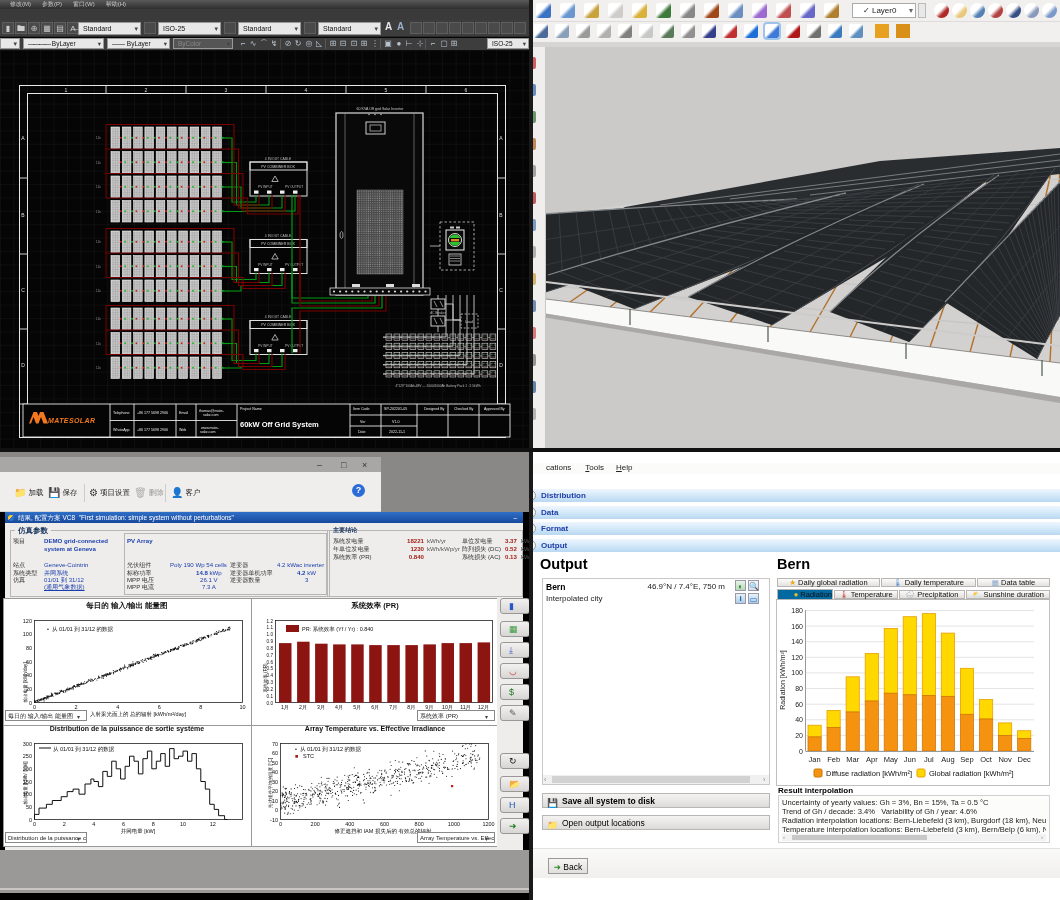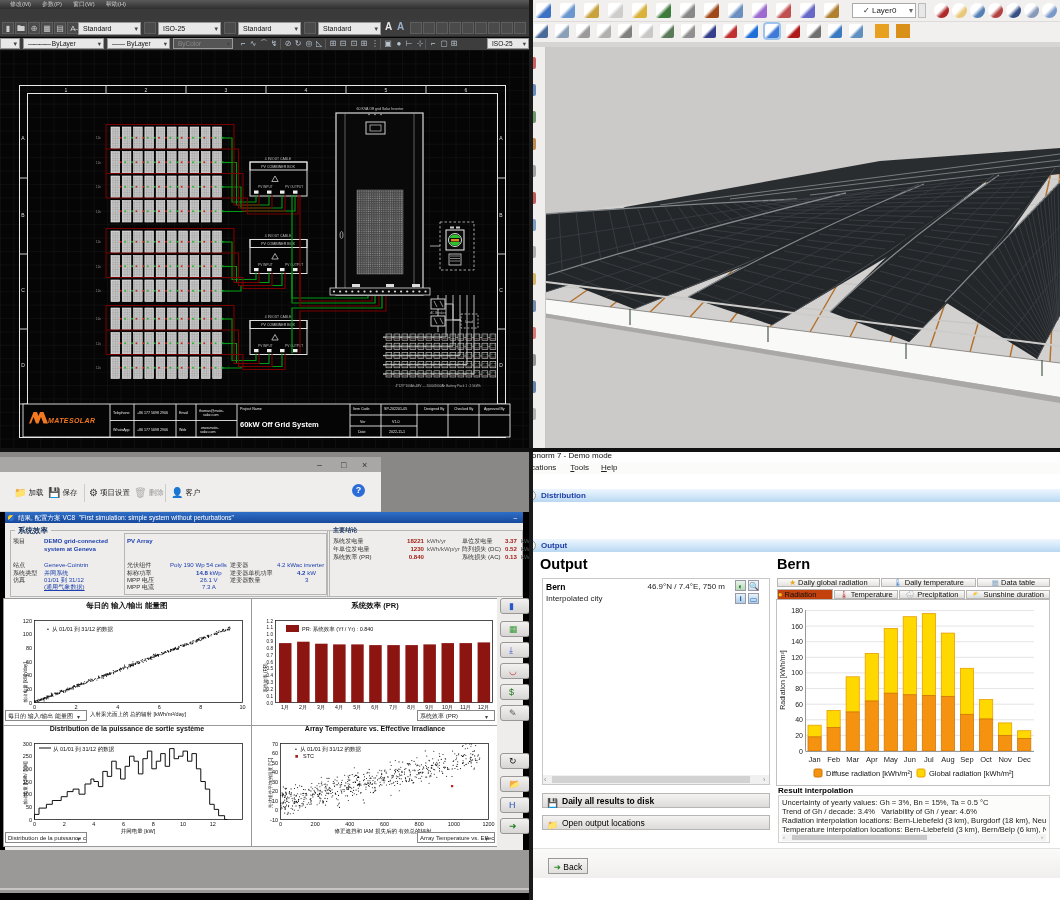--- a/index.html
+++ b/index.html
@@ -874,21 +874,21 @@
       <div class="a" style="left:84px;top:12px;width:1px;height:18px;background:#ccc"></div>
       <div class="a" style="left:89px;top:11px;height:20px;font-size:7.5px;line-height:20px;color:#222"><span style="font-size:10px;vertical-align:middle"><span style="color:#333">⚙</span></span> 项目设置</div>
       <div class="a" style="left:134px;top:11px;height:20px;font-size:7.5px;line-height:20px;color:#9a9a9a"><span style="font-size:10px;vertical-align:middle"><span style="color:#aaa">🗑</span></span> 删除</div>
       <div class="a" style="left:165px;top:12px;width:1px;height:18px;background:#ccc"></div>
       <div class="a" style="left:171px;top:11px;height:20px;font-size:7.5px;line-height:20px;color:#222"><span style="font-size:10px;vertical-align:middle"><span style="color:#222">👤</span></span> 客户</div>
       <div class="a" style="left:352px;top:12px;width:13px;height:13px;background:#2b6cd8;border-radius:50%;color:#fff;font-size:9px;line-height:13px;text-align:center;font-weight:bold">?</div>
     </div>
     <div class="a" style="left:5px;top:62px;width:518px;height:11px;background:linear-gradient(#2f6fc8,#17499d);color:#fff;font-size:6.5px;line-height:11px;"><span style="position:absolute;left:3px;top:2.5px;width:6px;height:6px;border-radius:50%;background:linear-gradient(135deg,#ffd020 50%,#3070d0 50%)"></span><span style="margin-left:13px">结果, 配置方案 VC8&nbsp;&nbsp;"First simulation: simple system without perturbations"</span><span style="position:absolute;right:6px;top:0">–</span></div>
     <div class="a" style="left:5px;top:73px;width:518px;height:377px;background:#efedeb"></div>
     <div class="a" style="left:10px;top:80px;width:320px;height:67px;border:1px solid #b8b6b4;background:#efedeb"></div>
-    <div class="a" style="left:15px;top:76px;background:#efedeb;padding:0 3px;color:#16325c;font-size:7.5px;font-weight:bold">系统效率</div>
+    <div class="a" style="left:15px;top:76px;background:#efedeb;padding:0 3px;color:#16325c;font-size:7.5px;font-weight:bold">仿真参数</div>
     <div class="a" style="left:13px;top:87px;font-size:6.1px;color:#333;white-space:nowrap">项目</div>
     <div class="a" style="left:44px;top:87px;font-size:6.1px;color:#1b3fae;white-space:nowrap"><b>DEMO grid-connected</b></div>
     <div class="a" style="left:44px;top:95px;font-size:6.1px;color:#1b3fae;white-space:nowrap"><b>system at Geneva</b></div>
     <div class="a" style="left:13px;top:111px;font-size:6.1px;color:#333;white-space:nowrap">站点</div>
     <div class="a" style="left:44px;top:111px;font-size:6.1px;color:#1b3fae;white-space:nowrap">Geneve-Cointrin</div>
     <div class="a" style="left:13px;top:119px;font-size:6.1px;color:#333;white-space:nowrap">系统类型</div>
     <div class="a" style="left:44px;top:119px;font-size:6.1px;color:#1b3fae;white-space:nowrap">并网系统</div>
     <div class="a" style="left:13px;top:126px;font-size:6.1px;color:#333;white-space:nowrap">仿真</div>
     <div class="a" style="left:44px;top:126px;font-size:6.1px;color:#1b3fae;white-space:nowrap">01/01 到 31/12</div>
     <div class="a" style="left:44px;top:133px;font-size:6.1px;color:#1b3fae;white-space:nowrap;text-decoration:underline">(通用气象数据)</div>
@@ -2241,52 +2241,59 @@
     <div class="a" style="left:500px;top:255px;width:30px;height:16px;background:linear-gradient(#f2f1f0,#d8d6d4);border:1px solid #9a9896;border-radius:3px;font-size:9px;line-height:15px;text-align:left;padding-left:8px"><span style="color:#555">✎</span></div>
     <div class="a" style="left:500px;top:303px;width:30px;height:16px;background:linear-gradient(#f2f1f0,#d8d6d4);border:1px solid #9a9896;border-radius:3px;font-size:9px;line-height:15px;text-align:left;padding-left:8px"><span style="color:#111">↻</span></div>
     <div class="a" style="left:500px;top:326px;width:30px;height:16px;background:linear-gradient(#f2f1f0,#d8d6d4);border:1px solid #9a9896;border-radius:3px;font-size:9px;line-height:15px;text-align:left;padding-left:8px"><span style="color:#d8a018">📂</span></div>
     <div class="a" style="left:500px;top:347px;width:30px;height:16px;background:linear-gradient(#f2f1f0,#d8d6d4);border:1px solid #9a9896;border-radius:3px;font-size:9px;line-height:15px;text-align:left;padding-left:8px"><span style="color:#2858b8">H</span></div>
     <div class="a" style="left:500px;top:368px;width:30px;height:16px;background:linear-gradient(#f2f1f0,#d8d6d4);border:1px solid #9a9896;border-radius:3px;font-size:9px;line-height:15px;text-align:left;padding-left:8px"><span style="color:#208020">➜</span></div>
     <div class="a" style="left:0;top:400px;width:530px;height:43px;background:#9b9997"></div>
     <div class="a" style="left:0;top:438px;width:530px;height:2px;background:#c8c6c4"></div>
     <div class="a" style="left:0;top:443px;width:530px;height:7px;background:#000"></div>
   </div>
 <div class="a" style="left:530px;top:450px;width:530px;height:450px;background:#fff;overflow:hidden;font-family:'Liberation Sans',sans-serif">
-    <div class="a" style="left:0;top:0;width:530px;height:13px;background:#fdfdfd;color:#111;font-size:8px;line-height:12px"><span style="margin-left:2px">onorm 7 - Demo mode</span></div>
-    <div class="a" style="left:0;top:13px;width:530px;height:11px;background:#fbfbfa;color:#222;font-size:8px;line-height:10px"><span style="margin-left:1px">cations</span><span style="margin-left:14px"><u>T</u>ools</span><span style="margin-left:12px"><u>H</u>elp</span></div>
+    <div class="a" style="left:0;top:13px;width:530px;height:11px;background:#fbfbfa;color:#222;font-size:8px;line-height:10px"><span style="margin-left:16px">cations</span><span style="margin-left:14px"><u>T</u>ools</span><span style="margin-left:12px"><u>H</u>elp</span></div>
     <div class="a" style="left:0;top:39px;width:530px;height:13px;background:linear-gradient(#eef6fd 0%,#d6eafa 45%,#b9d8f1 100%)">
       <div style="position:absolute;left:-5px;top:1px;width:11px;height:11px;border-radius:50%;background:#f8f8f8;border:1px solid #999"></div>
       <span style="position:absolute;left:11px;top:2px;color:#1f3ea8;font-size:8px;font-weight:bold">Distribution</span>
+    </div>
+    <div class="a" style="left:0;top:56px;width:530px;height:13px;background:linear-gradient(#eef6fd 0%,#d6eafa 45%,#b9d8f1 100%)">
+      <div style="position:absolute;left:-5px;top:1px;width:11px;height:11px;border-radius:50%;background:#f8f8f8;border:1px solid #999"></div>
+      <span style="position:absolute;left:11px;top:2px;color:#1f3ea8;font-size:8px;font-weight:bold">Data</span>
+    </div>
+    <div class="a" style="left:0;top:72px;width:530px;height:13px;background:linear-gradient(#eef6fd 0%,#d6eafa 45%,#b9d8f1 100%)">
+      <div style="position:absolute;left:-5px;top:1px;width:11px;height:11px;border-radius:50%;background:#f8f8f8;border:1px solid #999"></div>
+      <span style="position:absolute;left:11px;top:2px;color:#1f3ea8;font-size:8px;font-weight:bold">Format</span>
     </div>
     <div class="a" style="left:0;top:89px;width:530px;height:13px;background:linear-gradient(#eef6fd 0%,#d6eafa 45%,#b9d8f1 100%)">
       <div style="position:absolute;left:-5px;top:1px;width:11px;height:11px;border-radius:50%;background:#f8f8f8;border:1px solid #999"></div>
       <span style="position:absolute;left:11px;top:2px;color:#1f3ea8;font-size:8px;font-weight:bold">Output</span>
     </div>
     <div class="a" style="left:10px;top:106px;color:#000;font-size:14.5px;font-weight:bold">Output</div>
     <div class="a" style="left:247px;top:106px;color:#000;font-size:14.5px;font-weight:bold">Bern</div>
     <div class="a" style="left:12px;top:128px;width:228px;height:207px;background:#fff;border:1px solid #c8c8c8"></div>
     <div class="a" style="left:16px;top:132px;color:#000;font-size:8.5px;font-weight:bold">Bern</div>
     <div class="a" style="left:110px;top:132px;width:85px;color:#222;font-size:8px;text-align:right">46.9°N / 7.4°E, 750 m</div>
     <div class="a" style="left:16px;top:144px;color:#222;font-size:8px">Interpolated city</div>
     <div class="a" style="left:205px;top:130px;width:11px;height:11px;background:linear-gradient(#eaf4ea,#b8d8b8);border:1px solid #99a;font-size:8px;line-height:11px;text-align:center"><span style="color:#2a7a2a">◐</span></div>
     <div class="a" style="left:218px;top:130px;width:11px;height:11px;background:linear-gradient(#f0f6fb,#cfe0ef);border:1px solid #99a;font-size:8px;line-height:11px;text-align:center"><span style="color:#446">🔍</span></div>
     <div class="a" style="left:205px;top:143px;width:11px;height:11px;background:linear-gradient(#e8f2fa,#aecde6);border:1px solid #99a;font-size:8px;line-height:10px;text-align:center;color:#1a5a9a;font-weight:bold">i</div>
     <div class="a" style="left:218px;top:143px;width:11px;height:11px;background:linear-gradient(#e8f2fa,#aecde6);border:1px solid #99a;font-size:8px;line-height:11px;text-align:center"><span style="color:#26c">▭</span></div>
     <div class="a" style="left:13px;top:325px;width:226px;height:9px;background:#f0f0f0"></div>
     <div class="a" style="left:22px;top:326px;width:198px;height:7px;background:#d2d2d2"></div>
     <div class="a" style="left:14px;top:325px;color:#888;font-size:7px;line-height:9px">‹</div>
     <div class="a" style="left:233px;top:325px;color:#888;font-size:7px;line-height:9px">›</div>
-    <div class="a" style="left:12px;top:343px;width:228px;height:15px;background:linear-gradient(#f4f3f2,#dddbd9);border:1px solid #b8b6b4;font-size:8.5px;line-height:14px;color:#000"><span style="margin-left:5px"><b style="margin-left:14px">Daily all results to disk</b></span><span style="position:absolute;left:4px;top:2px"><span style="color:#2858b8;font-size:9px">💾</span></span></div>
+    <div class="a" style="left:12px;top:343px;width:228px;height:15px;background:linear-gradient(#f4f3f2,#dddbd9);border:1px solid #b8b6b4;font-size:8.5px;line-height:14px;color:#000"><span style="margin-left:5px"><b style="margin-left:14px">Save all system to disk</b></span><span style="position:absolute;left:4px;top:2px"><span style="color:#2858b8;font-size:9px">💾</span></span></div>
     <div class="a" style="left:12px;top:365px;width:228px;height:15px;background:linear-gradient(#f4f3f2,#dddbd9);border:1px solid #b8b6b4;font-size:8.5px;line-height:14px;color:#000"><span style="margin-left:5px"><span style="margin-left:14px">Open output locations</span></span><span style="position:absolute;left:4px;top:2px"><span style="color:#d8a018;font-size:9px">📁</span></span></div>
     <div class="a" style="left:2px;top:398px;width:528px;height:30px;background:linear-gradient(#fafaf9,#f0efee);border-top:1px solid #e0e0e0"></div>
     <div class="a" style="left:18px;top:408px;width:40px;height:16px;background:linear-gradient(#f6f5f4,#e2e0de);border:1px solid #9a9896;font-size:8.5px;line-height:16px;color:#000;text-align:center"><span style="color:#2a8a2a">➜</span> Back</div>
     <div class="a" style="left:247px;top:128px;width:103px;height:9px;background:linear-gradient(#fbfbfa,#e4e2e0);border:1px solid #b8b6b4;font-size:7.5px;line-height:8px;color:#111;text-align:center"><span style="color:#e8a818">★</span> Daily global radiation</div>
     <div class="a" style="left:351px;top:128px;width:95px;height:9px;background:linear-gradient(#fbfbfa,#e4e2e0);border:1px solid #b8b6b4;font-size:7.5px;line-height:8px;color:#111;text-align:center"><span style="color:#4488cc">🌡</span> Daily temperature</div>
     <div class="a" style="left:447px;top:128px;width:73px;height:9px;background:linear-gradient(#fbfbfa,#e4e2e0);border:1px solid #b8b6b4;font-size:7.5px;line-height:8px;color:#111;text-align:center"><span style="color:#88a8c8">▦</span> Data table</div>
-    <div class="a" style="left:247px;top:139px;width:56px;height:10px;background:#c2410c;border:1px solid #b8b6b4;border-bottom:none;font-size:7.5px;line-height:10px;color:#111;text-align:left;z-index:3"><span style="color:#f0c020">●</span> Radiation</div>
+    <div class="a" style="left:247px;top:139px;width:56px;height:10px;background:#0369a1;border:1px solid #b8b6b4;border-bottom:none;font-size:7.5px;line-height:10px;color:#111;text-align:right;z-index:3"><span style="color:#f0c020">●</span> Radiation</div>
     <div class="a" style="left:304px;top:140px;width:64px;height:9px;background:linear-gradient(#fbfbfa,#e0deda);border:1px solid #b8b6b4;font-size:7.5px;line-height:8px;color:#111;text-align:center"><span style="color:#c04040">🌡</span> Temperature</div>
     <div class="a" style="left:369px;top:140px;width:66px;height:9px;background:linear-gradient(#fbfbfa,#e0deda);border:1px solid #b8b6b4;font-size:7.5px;line-height:8px;color:#111;text-align:center"><span style="color:#8898a8">🌧</span> Precipitation</div>
     <div class="a" style="left:436px;top:140px;width:84px;height:9px;background:linear-gradient(#fbfbfa,#e0deda);border:1px solid #b8b6b4;font-size:7.5px;line-height:8px;color:#111;text-align:center"><span style="color:#e8c838">⛅</span> Sunshine duration</div>
     <div class="a" style="left:246px;top:149px;width:274px;height:187px;background:#fff;border:1px solid #c0c0c0;border-top:1px solid #b8b6b4"></div>
     <svg class="a" style="left:246px;top:149px" width="274" height="187" viewBox="0 0 274 187">
       <g stroke="#e4e4e4" stroke-width="1">
         <line x1="30" y1="152.0" x2="258" y2="152.0"></line>
         <line x1="30" y1="136.4" x2="258" y2="136.4"></line>
         <line x1="30" y1="120.8" x2="258" y2="120.8"></line>
         <line x1="30" y1="105.2" x2="258" y2="105.2"></line>

